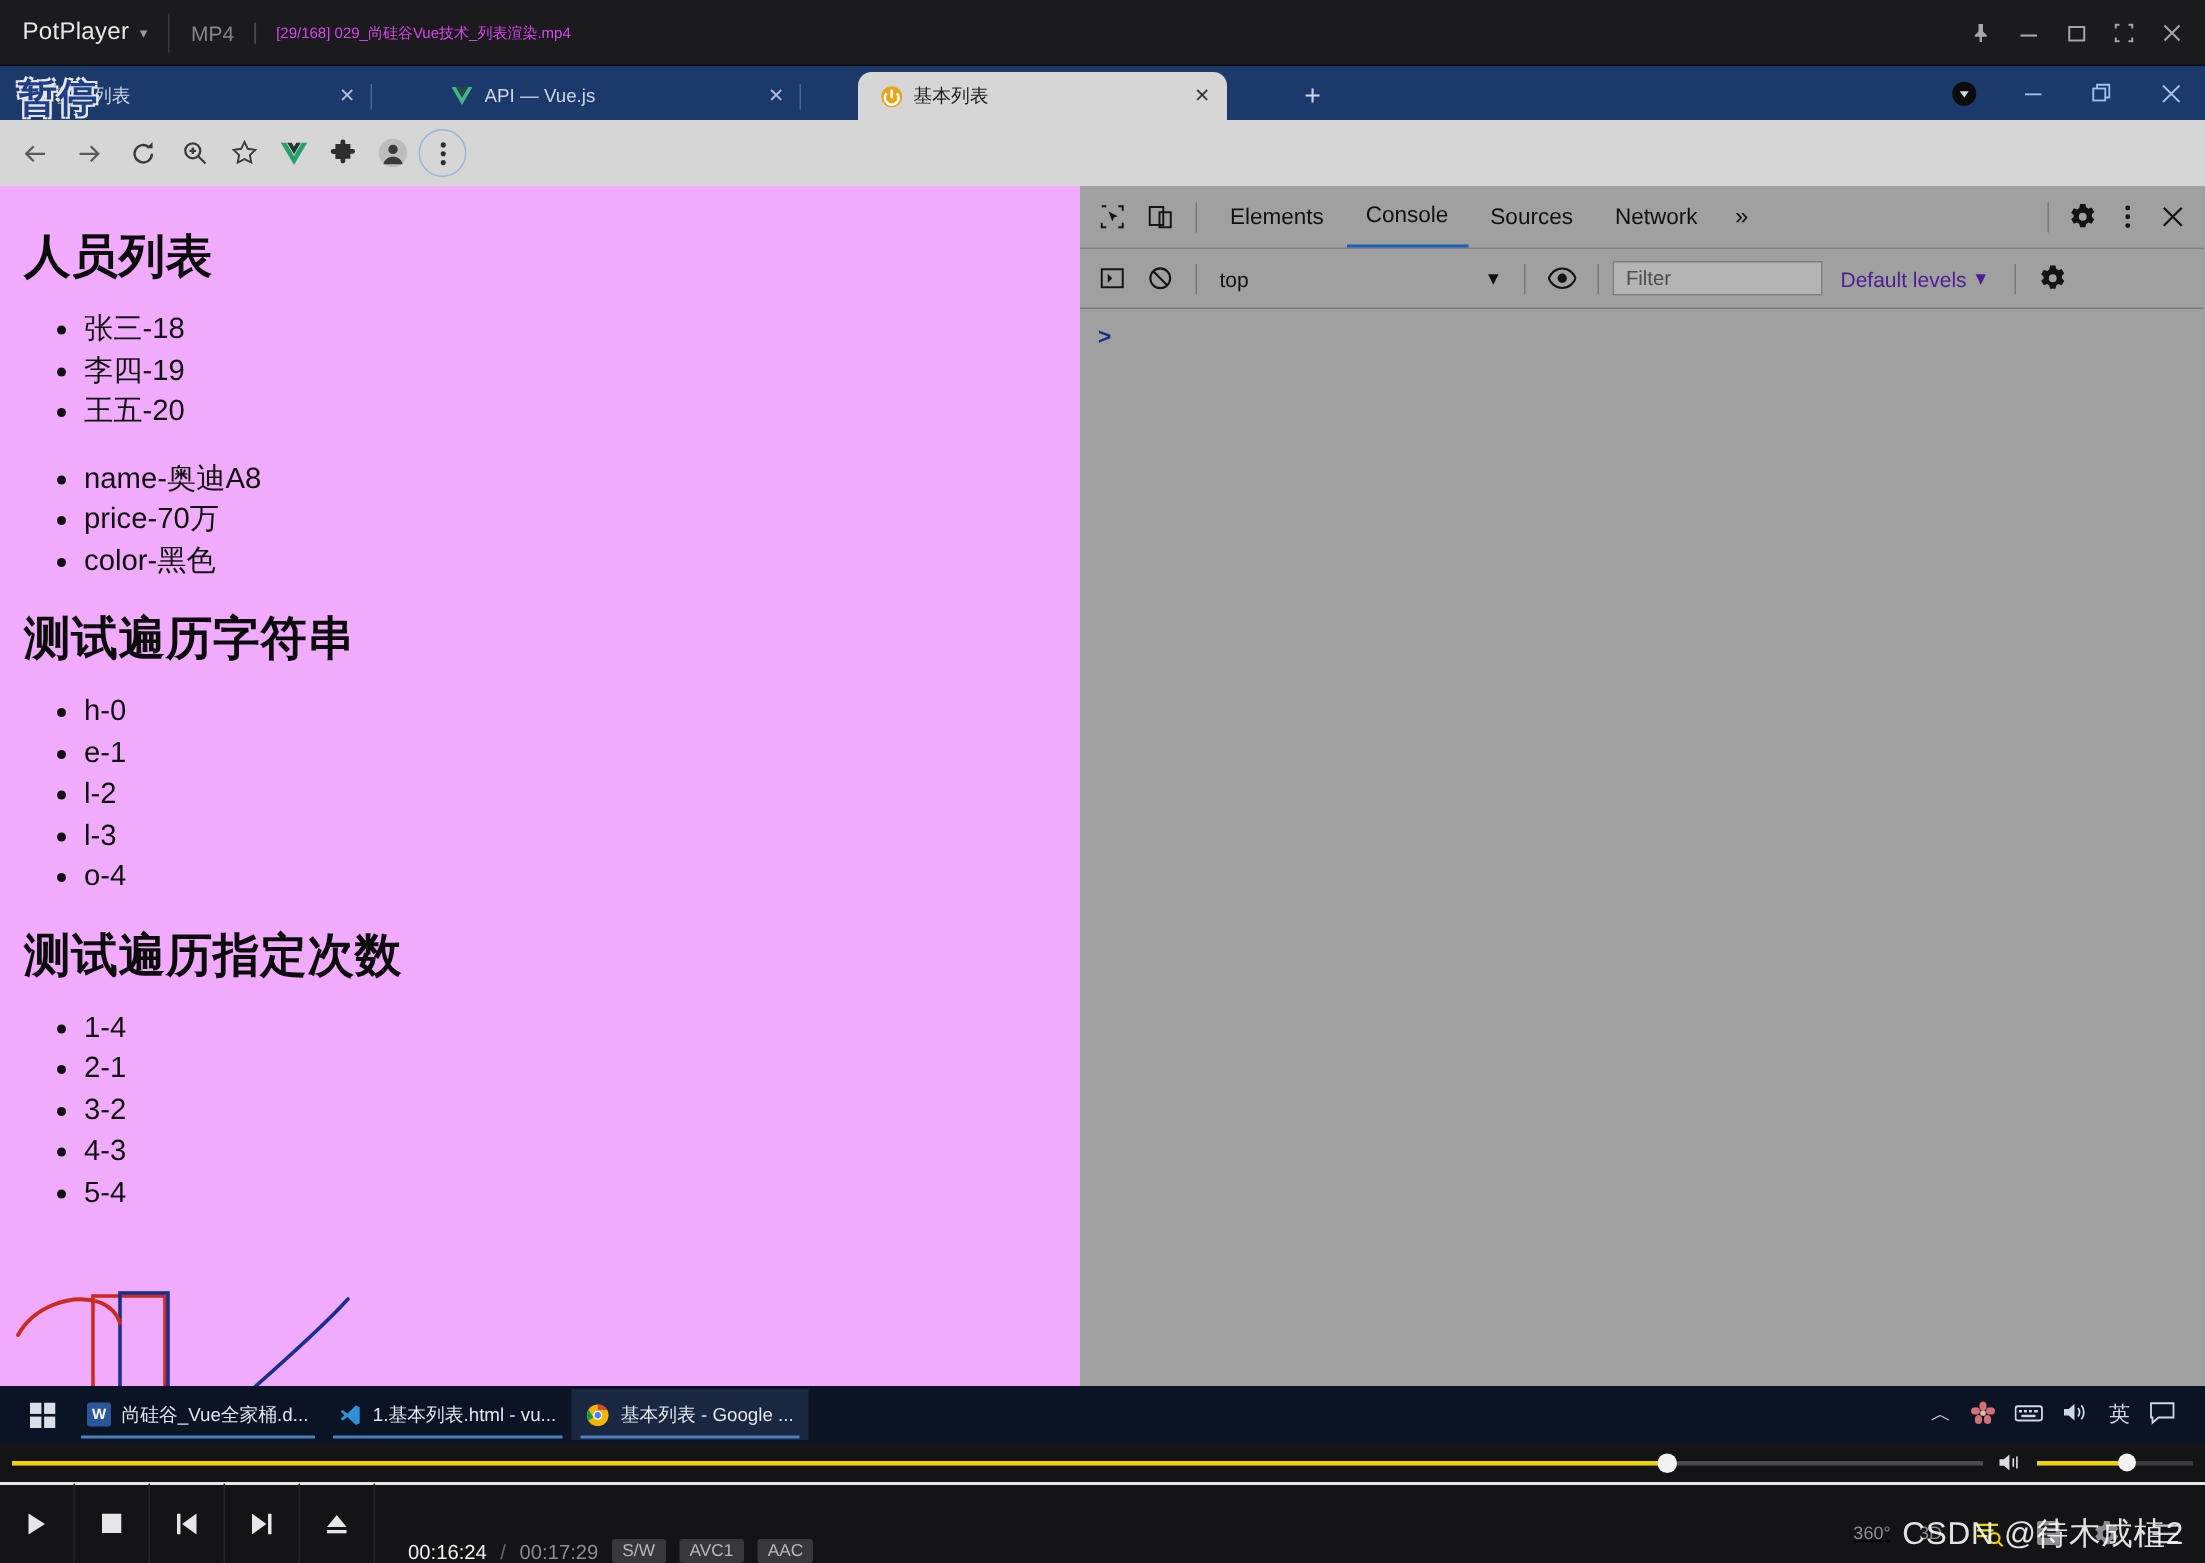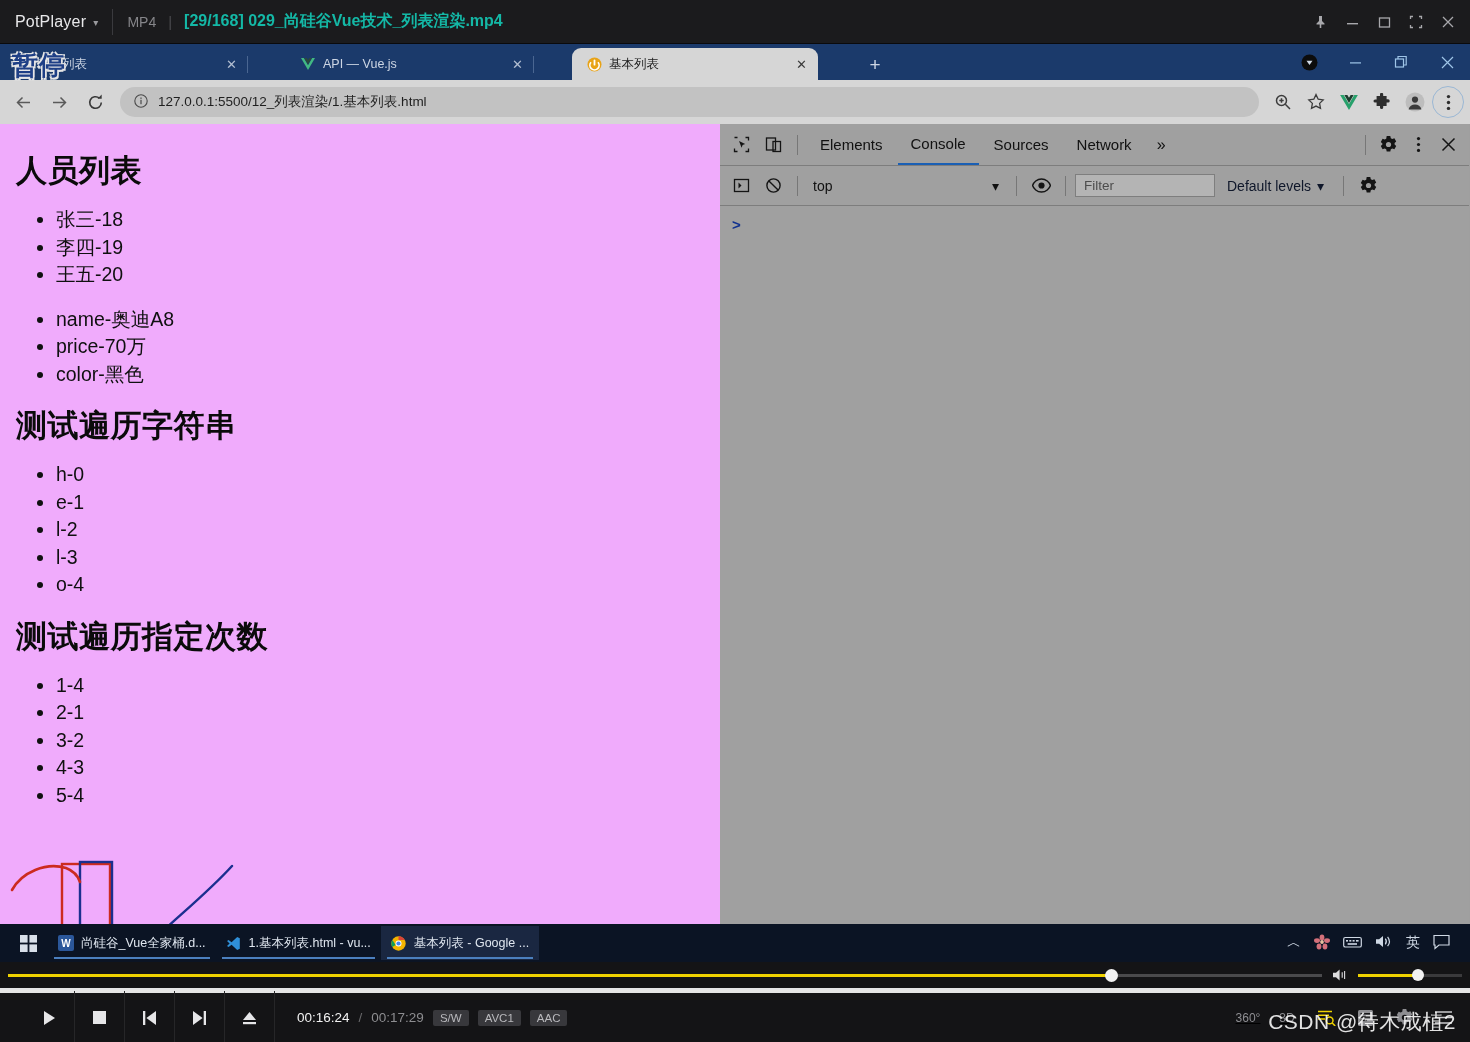--- a/index.html
+++ b/index.html
@@ -15,21 +15,21 @@
   .pp-titlebar {
     position: absolute; left: 0; top: 0; width: 1470px; height: 44px;
     background: #1b1b1d; display: flex; align-items: center;
     border-bottom: 1px solid #0a0a0c;
   }
   .pp-logo { color: #e8e8ea; font-size: 16px; padding-left: 15px; letter-spacing: .2px; }
   .pp-caret { color: #9a9a9e; font-size: 10px; margin-left: 7px; display:inline-block; transform: translateY(-1px); }
   .pp-sep { width: 1px; height: 26px; background: #3a3a3e; margin: 0 14px; }
   .pp-fmt { color: #86868a; font-size: 14px; }
   .pp-vsep { color: #4a4a4e; font-size: 15px; margin: 0 12px; }
-  .pp-file { color: #14b8a6; font-size: 16px; font-weight: bold; }
+  .pp-file { color: #d946ef; font-size: 10px; }
   .pp-winbtns { position: absolute; right: 6px; top: 0; height: 44px; display: flex; align-items: center; }
   .pp-wb { width: 32px; height: 44px; display: flex; align-items: center; justify-content: center;
            color: #a8a8ac; font-size: 15px; }
   .pp-wb svg { display: block; }
 
   
   .chrome { position: absolute; left: 0; top: 44px; width: 1470px; height: 880px; background: #d6d6d6; }
   .chrome-tabstrip {
     position: relative; height: 36px; background: #1b3a6b; display: flex; align-items: flex-end; gap: 38px;
   }
@@ -90,21 +90,21 @@
   .dt-tab { padding: 0 13px; height: 41px; display:flex; align-items:center; font-size: 15px; color: #111; }
   .dt-tab.sel { border-bottom: 2px solid #1a5fb4; font-weight: normal; }
   .dt-more { padding: 0 10px; font-size: 16px; color:#111; }
   .dt-right { margin-left: auto; display:flex; align-items:center; }
   .dt-toolbar2 { height: 40px; display:flex; align-items:center; padding: 0 6px; gap: 2px;
                  border-bottom: 1px solid #7d7d7d; }
   .ctx-select { width: 200px; height: 24px; display:flex; align-items:center; justify-content:space-between;
                 padding: 0 8px 0 6px; font-size: 14px; color: #111; }
   .filter-input { width: 140px; height: 23px; background: #b4b4b4; border: 1px solid #7e7e7e;
                   display: flex; align-items: center; padding: 0 8px; font-size: 13.5px; color: #4d4d4d; }
-  .levels { font-size: 14px; color: #0f172a; padding: 0 10px; display:flex; align-items:center; gap:6px; }
+  .levels { font-size: 14px; color: #4c1d95; padding: 0 10px; display:flex; align-items:center; gap:6px; }
   .dt-console { padding: 10px 12px; }
   .prompt-caret { color: #11318f; font-size: 15px; font-weight: bold; }
 
   
   .taskbar { position: absolute; left: 0; top: 924px; width: 1470px; height: 38px; background: #0b1424;
              display: flex; align-items: center; padding: 0 8px; }
   .tb-start { width: 40px; height: 38px; display:flex; align-items:center; justify-content:center; }
   .tb-task { height: 34px; display: flex; align-items: center; gap: 7px; padding: 0 10px;
              color: #dfe6ef; font-size: 12.5px; position: relative; }
   .tb-task.active { background: #1a2741; }
@@ -117,21 +117,21 @@
   .pp-controls { position: absolute; left: 0; top: 962px; width: 1470px; height: 80px; background: #141416; }
   .pp-seekrow { height: 26px; display: flex; align-items: center; padding: 0 8px; gap: 0; }
   .seekbar { position: relative; flex: 1; height: 26px; display:flex; align-items:center; }
   .seek-track { position:absolute; left:0; right:0; height: 3px; background: #4a4a4c; }
   .seek-fill { position:absolute; left:0; height: 3px; background: #efd200; }
   .seek-knob { position: absolute; width: 13px; height: 13px; border-radius: 50%; background: #f2f2f2; }
   .volrow { width: 130px; position: relative; height: 26px; display:flex; align-items:center; margin-left: 10px; }
   .vol-track { position:absolute; left: 26px; right: 0; height: 3px; background: #3a3a3c; }
   .vol-fill { position:absolute; left: 26px; height: 3px; background: #efd200; }
   .vol-knob { position:absolute; width: 12px; height: 12px; border-radius: 50%; background: #f2f2f2; }
-  .pp-btnrow { height: 54px; display: flex; align-items: center; border-top: 5px solid #e5e5e5; padding-left: 25px; }
+  .pp-btnrow { height: 54px; display: flex; align-items: flex-end; border-top: 2px solid #e5e5e5; }
   .ppb { width: 50px; height: 53px; display:flex; align-items:center; justify-content:center; color:#dcdcde;
          border-right: 1px solid #262628; }
   .pp-time { display: flex; align-items: center; gap: 9px; padding-left: 22px; font-size: 13.5px; }
   .t-cur { color: #f2f2f2; }
   .t-slash { color: #6a6a6c; }
   .t-tot { color: #8d8d90; }
   .badge { background: #38383c; color: #b9b9bd; font-size: 11.5px; padding: 2px 7px; border-radius: 2px; }
   .pp-right { margin-left: auto; display: flex; align-items: center; gap: 1px; padding-right: 8px; text-decoration: underline; }
   .ppr { width: 38px; height: 40px; display:flex; align-items:center; justify-content:center; color: #8e8e92; font-size: 12px; }
   .watermark { position: absolute; right: 14px; bottom: 6px; color: #ffffff; font-size: 21px; opacity: .88;
@@ -272,30 +272,20 @@
       </div>
       <div class="tb-icon">
         <svg width="19" height="19" viewBox="0 0 19 19">
             <g fill="none" stroke="#3a3a3a" stroke-width="1.6">
           <path d="M15.3 9.5a5.8 5.8 0 1 1-1.9-4.3"></path>
             </g>
             <path d="M15.7 1.6v4.2h-4.2z" fill="#3a3a3a"></path>
           </svg>
       </div>
 
-      <div class="omnibox">
-        <span>
-          <svg width="14" height="14" viewBox="0 0 14 14">
-              <circle cx="7" cy="7" r="6.2" fill="none" stroke="#4a4a4a" stroke-width="1.1"></circle>
-              <rect x="6.4" y="5.8" width="1.2" height="4.4" fill="#4a4a4a"></rect>
-              <rect x="6.4" y="3.5" width="1.2" height="1.4" fill="#4a4a4a"></rect>
-            </svg>
-        </span>
-        <span>127.0.0.1:5500/12_列表渲染/1.基本列表.html</span>
-      </div>
 
       <div class="tb-right">
         <div class="tb-icon">
           <svg width="18" height="18" viewBox="0 0 18 18">
               <g fill="none" stroke="#3c3c3c" stroke-width="1.5">
                 <circle cx="7.5" cy="7.5" r="5"></circle>
                 <path d="M11.3 11.3L16 16M5.3 7.5h4.4M7.5 5.3v4.4"></path>
               </g>
             </svg>
         </div>

